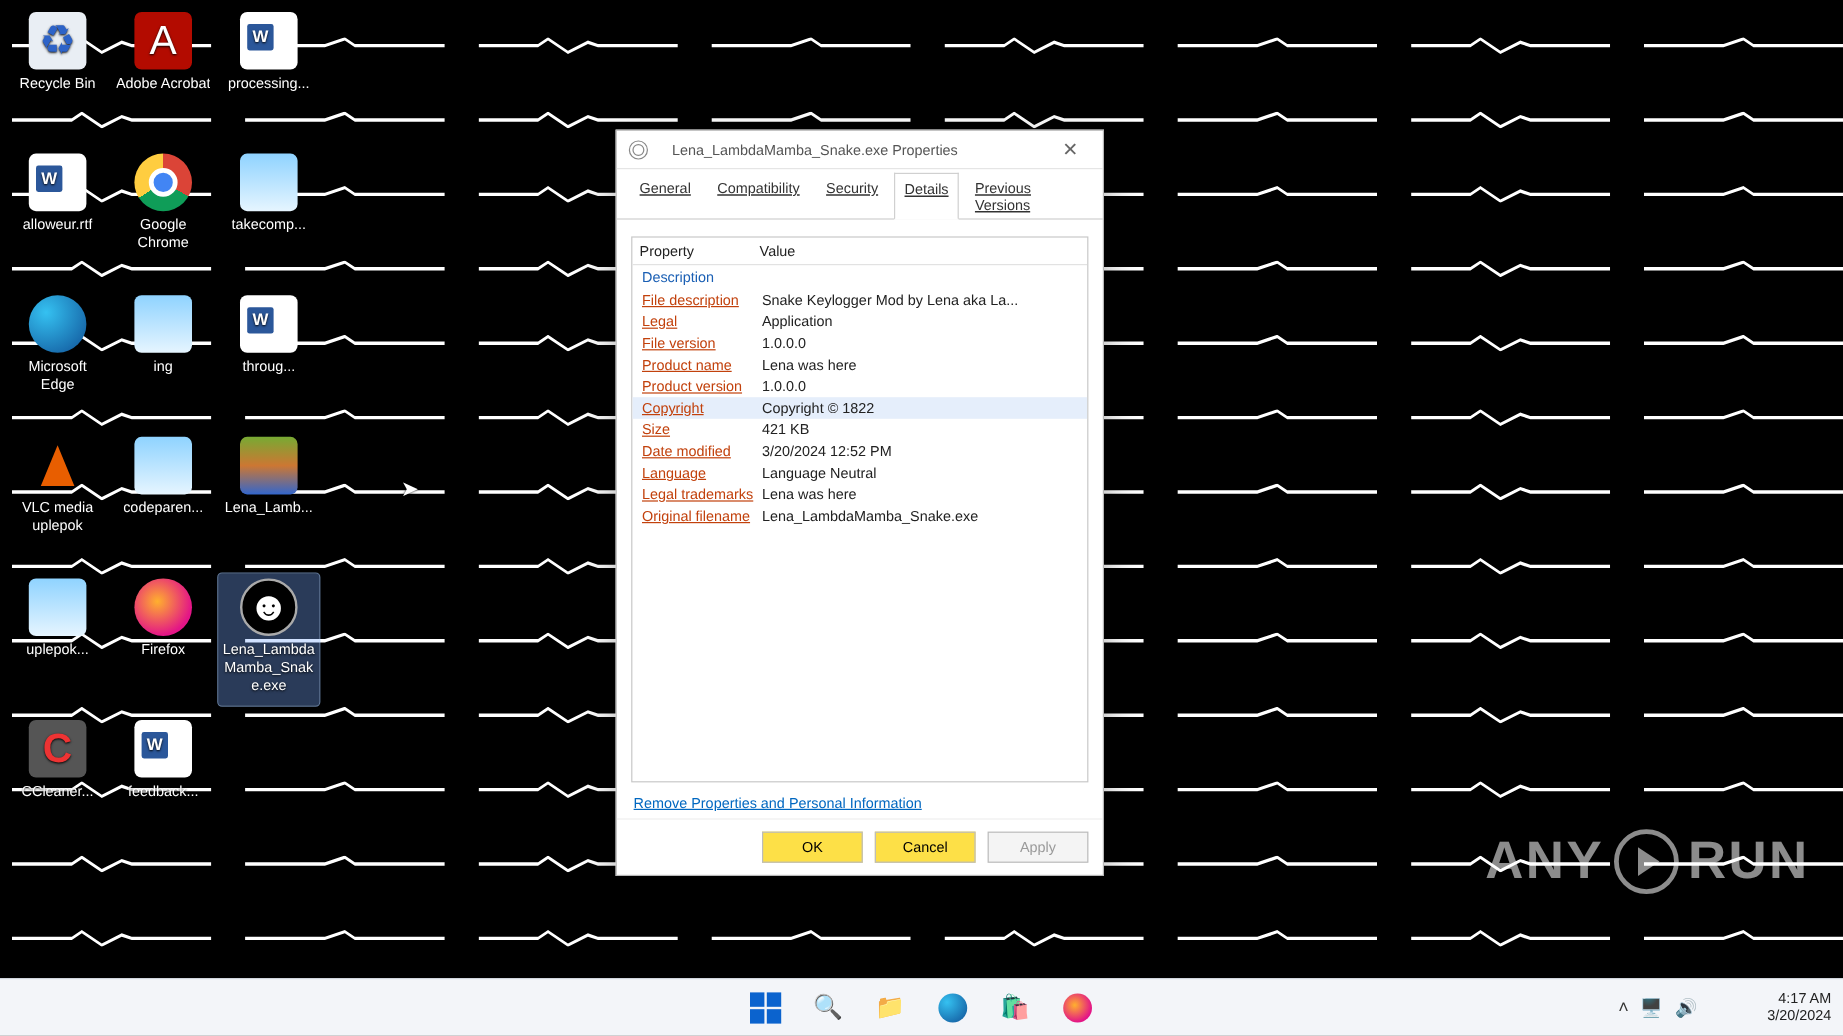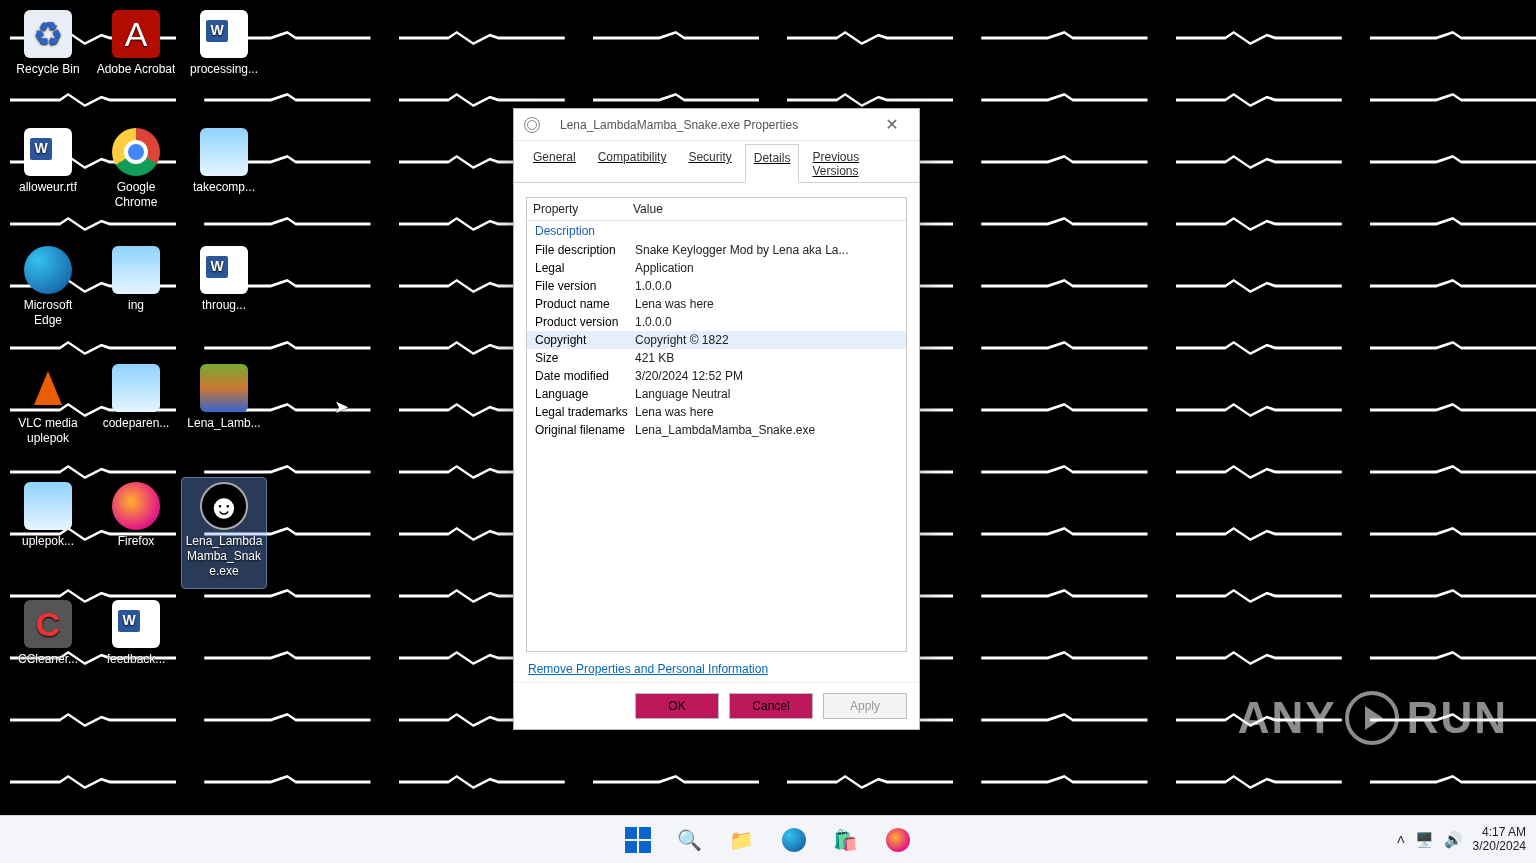--- a/index.html
+++ b/index.html
@@ -74,35 +74,35 @@
 .tab{padding:6px 8px 4px;color:#333;border:1px solid transparent;border-bottom:none;cursor:pointer;}
 .tab.active{background:#fff;border-color:#d0d0d0;border-bottom:1px solid #fff;position:relative;top:1px;}
 
 .panel{flex:1;padding:14px 12px 6px;display:flex;flex-direction:column;}
 .listbox{flex:1;border:1px solid #c8c8c8;background:#fff;display:flex;flex-direction:column;overflow:hidden;}
 .cols{display:flex;border-bottom:1px solid #e2e2e2;padding:4px 6px;font-size:12px;color:#222;}
 .cols .c1{width:100px;}
 .cols .c2{flex:1;}
 .group{padding:3px 8px;color:#1a5fb4;font-size:12px;}
 .row{display:flex;padding:2px 8px;font-size:12px;}
-.row .c1{width:100px;color:#000000;}
+.row .c1{width:100px;color:#c2410c;text-decoration:underline;}
 .row .c2{flex:1;color:#222; white-space:nowrap; overflow:hidden; text-overflow:ellipsis;}
 .row.sel{background:#e5eefb;}
 .linkish{color:#0067c0;text-decoration:underline;cursor:pointer;padding:10px 2px 0;font-size:12px;}
 
 .buttons{display:flex;gap:10px;justify-content:flex-end;padding:10px 12px;border-top:1px solid #eee;}
-.btn{min-width:84px;height:26px;border:1px solid #bcbcbc;background:#be185d;font-size:12px;cursor:pointer;}
+.btn{min-width:84px;height:26px;border:1px solid #bcbcbc;background:#fde047;font-size:12px;cursor:pointer;}
 .btn:disabled{color:#9a9a9a;cursor:default;background:#f4f4f4;}
 
 
 .taskbar{position:absolute;left:0;right:0;bottom:0;height:48px;background:#f3f5f9;border-top:1px solid #d0d4dc;display:flex;align-items:center;}
 .tb-center{position:absolute;left:50%;transform:translateX(-50%);display:flex;gap:24px;align-items:center;}
 .tbicon{width:28px;height:28px;display:flex;align-items:center;justify-content:center;font-size:20px;cursor:pointer;border-radius:4px;}
 .tb-right{position:absolute;right:10px;display:flex;align-items:center;gap:10px;font-size:12px;color:#222;}
-.tb-right .clock{display:flex;flex-direction:column;align-items:flex-end;line-height:1.1;}
+.tb-right .clock{display:flex;flex-direction:column;align-items:flex-end;line-height:1.1;margin-left:48px;}
 .tray{display:flex;gap:10px;align-items:center;font-size:15px;color:#333;}
 
 .start{width:26px;height:26px;display:grid;grid-template:1fr 1fr/1fr 1fr;gap:2px;}
 .start span{background:#0b63ce;}
 
 #watermark{position:absolute;right:28px;bottom:70px;color:rgba(255,255,255,.55);font-size:44px;font-weight:600;letter-spacing:2px;display:flex;align-items:center;gap:8px;}
 #watermark .play{width:54px;height:54px;border:4px solid rgba(255,255,255,.55);border-radius:50%;display:flex;align-items:center;justify-content:center;}
 #watermark .play::after{content:"";border-left:18px solid rgba(255,255,255,.55);border-top:12px solid transparent;border-bottom:12px solid transparent;margin-left:4px;}
 
 .cursor{position:absolute;left:334px;top:396px;font-size:18px;color:#fff;pointer-events:none;text-shadow:0 0 2px #000;}

